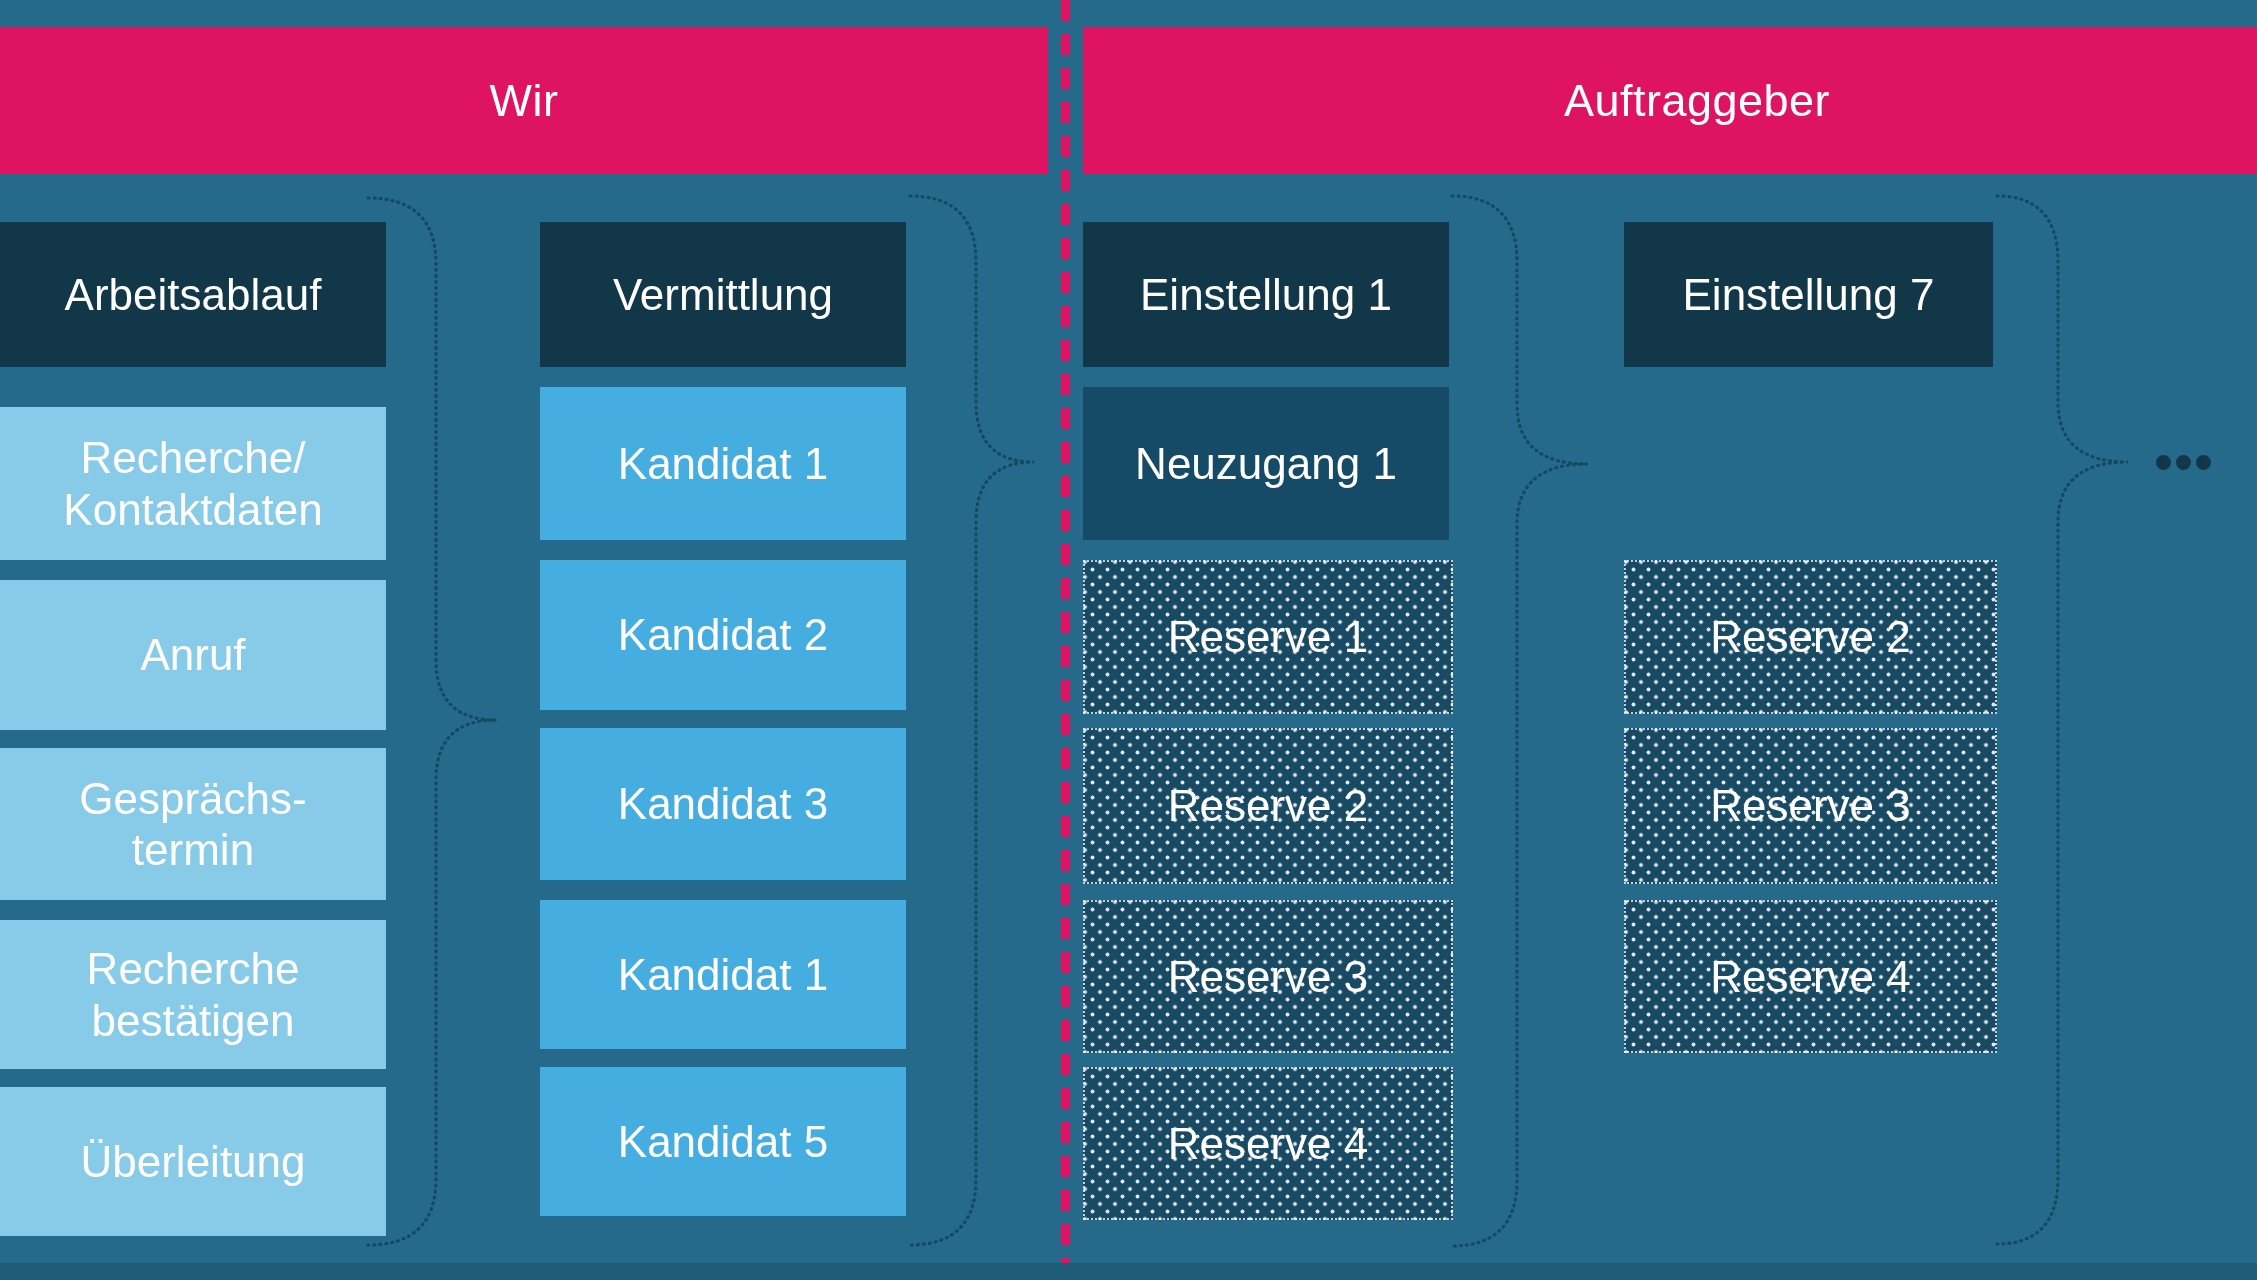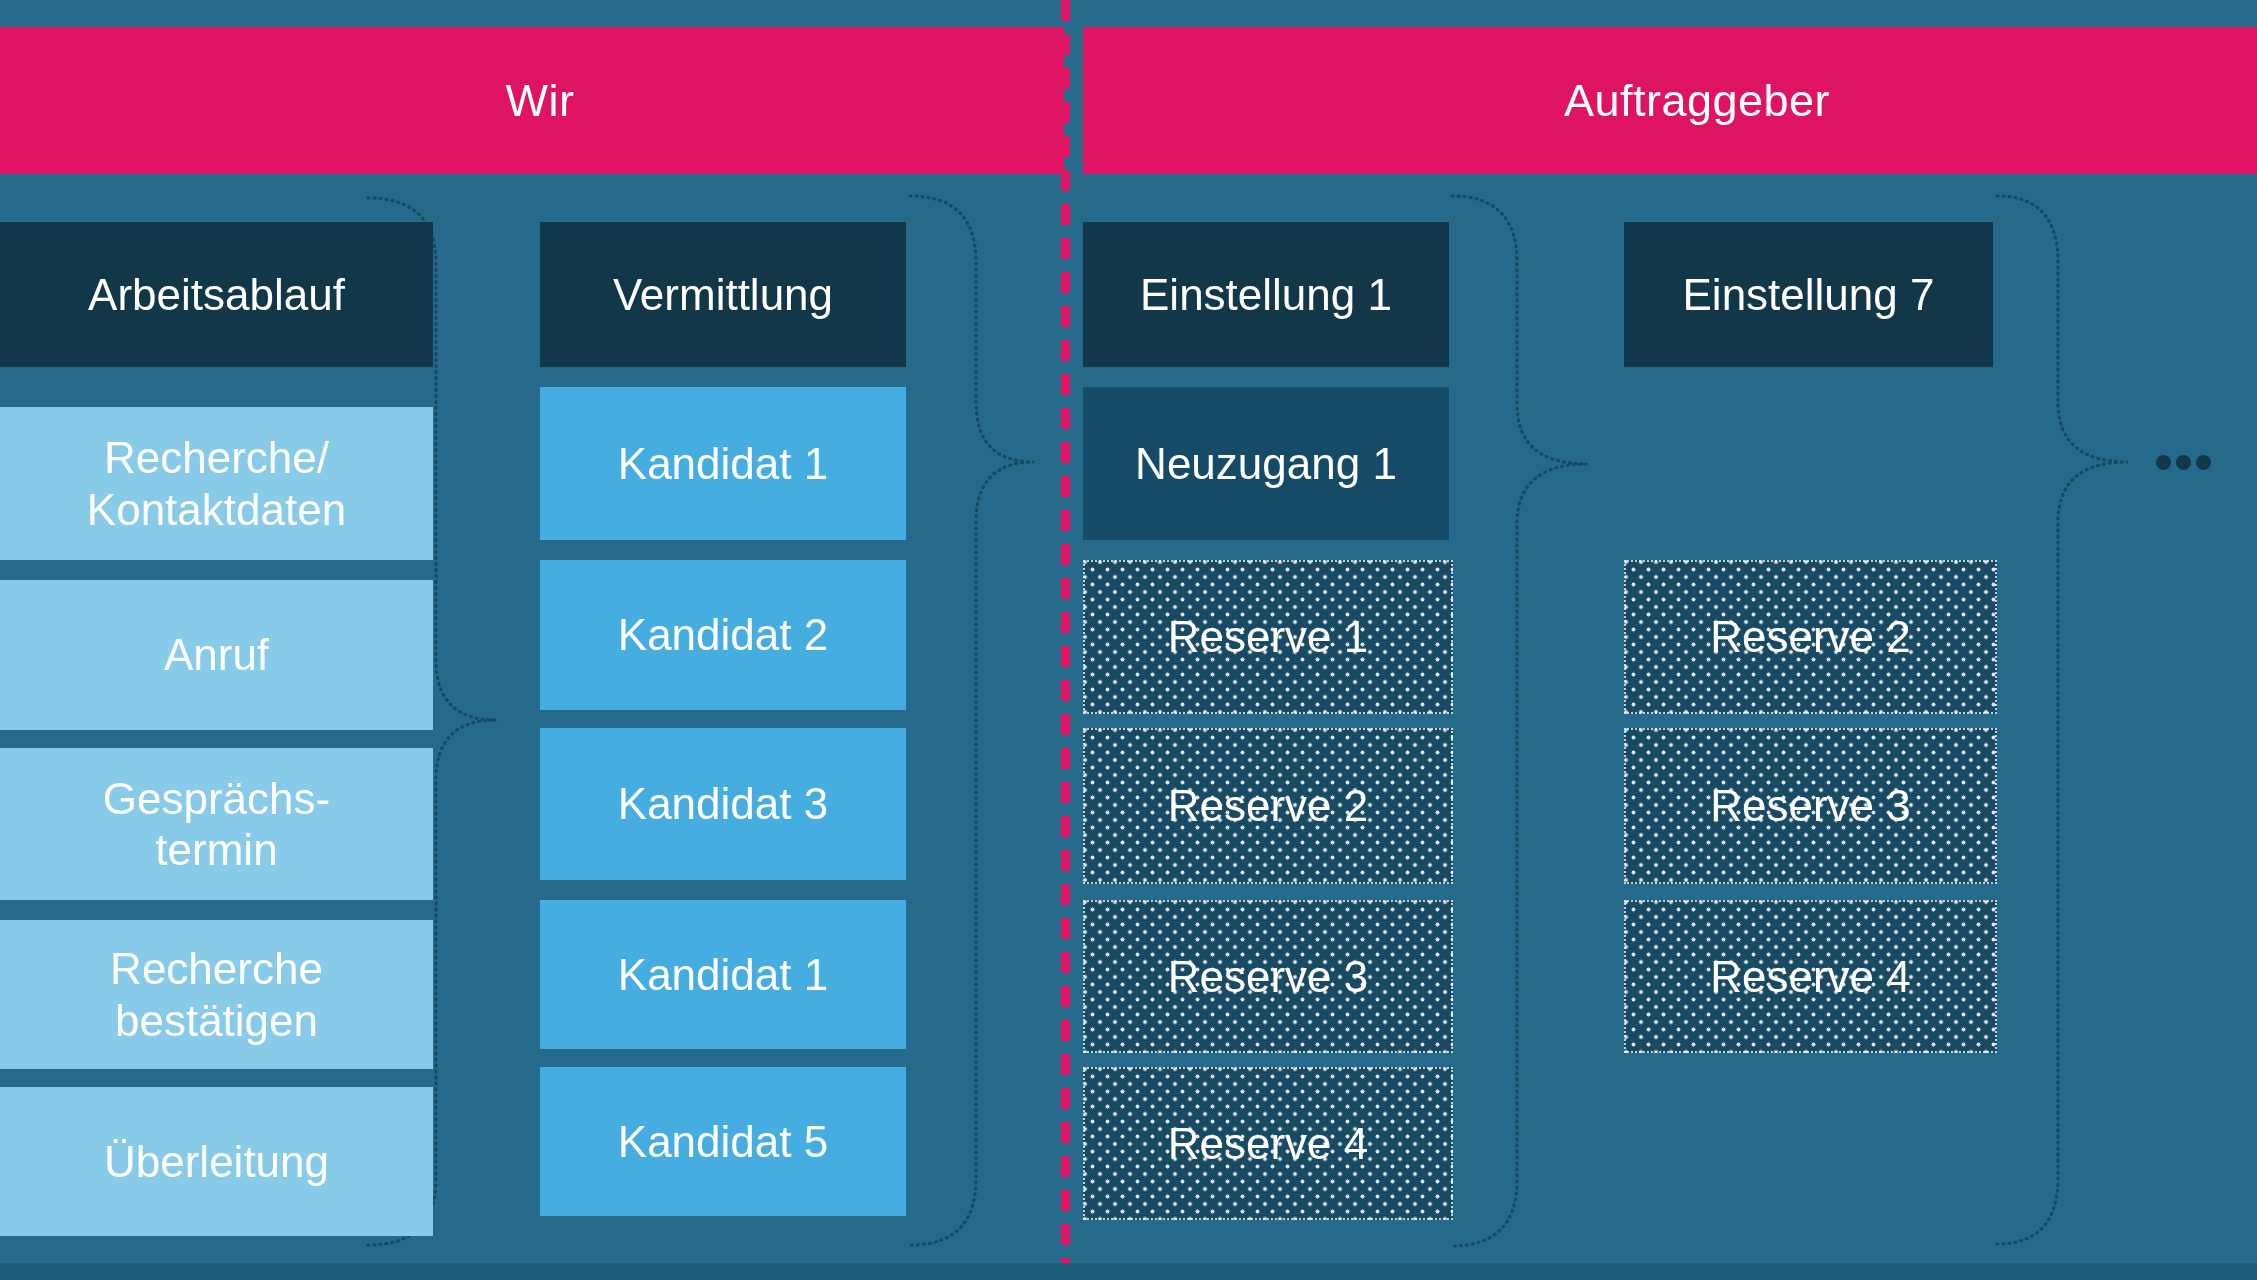--- a/index.html
+++ b/index.html
@@ -8,29 +8,29 @@
     background:#266a8b;
     font-family:"Liberation Sans","DejaVu Sans",sans-serif;
     color:#ffffff;
   }
   
   .banner{
     position:absolute;top:27px;height:147px;
     background:#de1462;display:flex;align-items:center;justify-content:center;
     font-size:45px;letter-spacing:.5px;
   }
-  .banner.left{left:0;width:1048px;padding-left:16px;}
+  .banner.left{left:0;width:1048px;}
   .banner.right{left:1083px;width:1228px;}
   
   .divider{
     position:absolute;top:0;left:1061px;width:9px;height:1280px;
     background:repeating-linear-gradient(to bottom,#de1462 0px,#de1462 21px,rgba(0,0,0,0) 21px,rgba(0,0,0,0) 34px);
   }
   
-  .c1{left:0;width:433px;}
+  .c1{left:0;width:386px;}
   .c2{left:540px;width:366px;}
   .c3{left:1083px;width:366px;}
   .c4{left:1624px;width:369px;}
   .rh{top:222px;height:145px;}
   .r1{top:387px;height:153px;}
   .r2{top:560px;height:150px;}
   .r3{top:728px;height:152px;}
   .r4{top:900px;height:149px;}
   .r5{top:1067px;height:149px;}
   .box{

